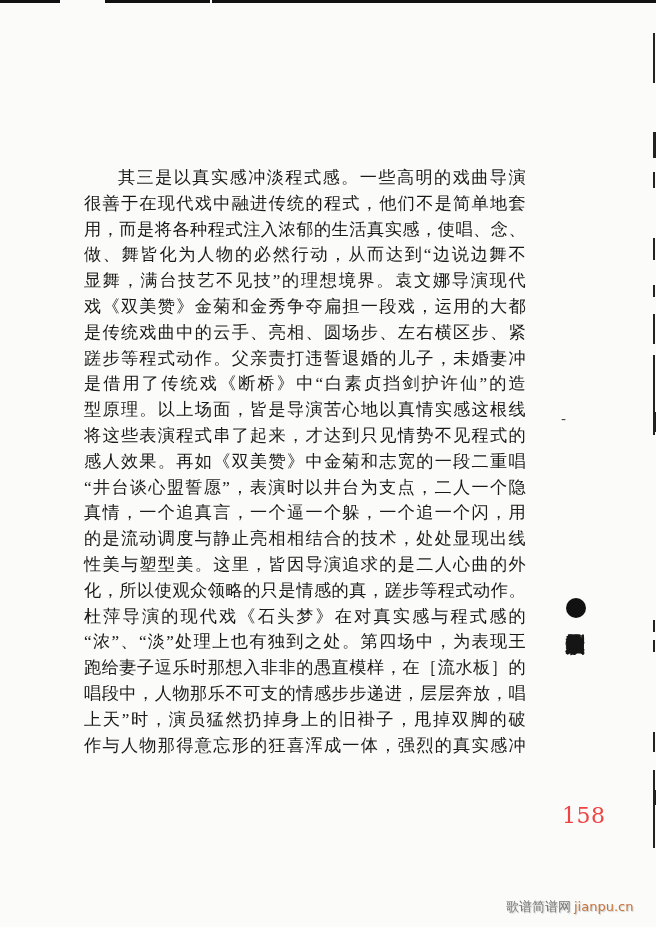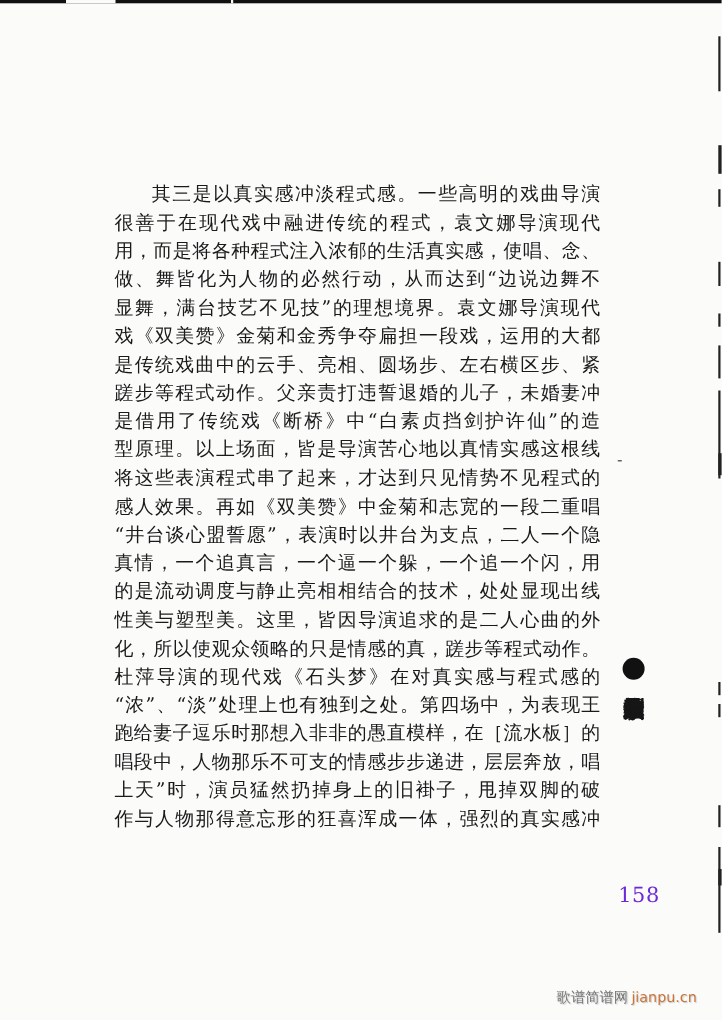--- a/index.html
+++ b/index.html
@@ -8,21 +8,21 @@
     background: #fbfbfa;
     font-family: "DejaVu Serif", "Liberation Serif", serif;
     color: #1a1a1a;
   }
   .top-edge {
     position: absolute; left: 0; top: 0; width: 656px; height: 3px;
     background: #111;
   }
   .top-edge .gap { position: absolute; top: 0; height: 3px; background: #fbfbfa; }
   .body-text {
-    position: absolute; left: 104px; top: 165px; width: 442px;
+    position: absolute; left: 84px; top: 165px; width: 442px; font-family: Liberation Serif, serif;
   }
   .line {
     height: 25.8px; line-height: 25.8px; font-size: 17.2px;
     white-space: nowrap; letter-spacing: 0.35px;
     text-align: justify; text-align-last: justify;
   }
   .line.indent { padding-left: 34px; }
   .side-tab {
     position: absolute; left: 560px; top: 598px; width: 32px;
     display: flex; flex-direction: column; align-items: center;
@@ -33,21 +33,21 @@
   }
   .side-title {
     font-family: "DejaVu Sans", "Liberation Sans", sans-serif;
     font-size: 19px; font-weight: bold; line-height: 22.5px;
     writing-mode: vertical-rl; text-orientation: upright; letter-spacing: 0;
     color: #161616;
   }
   .page-number {
     position: absolute; left: 562px; top: 803px;
     font-family: "DejaVu Serif", "Liberation Serif", serif;
-    font-size: 19px; color: #6d28d9; letter-spacing: 0.5px;
+    font-size: 22px; color: #ef4444; letter-spacing: 0.5px;
   }
   .edge-mark {
     position: absolute; left: 653px; width: 2px; background: #222;
   }
   .stray-dash {
     position: absolute; left: 561px; top: 411px; font-size: 14px; color: #444;
     font-family: "DejaVu Sans", sans-serif;
   }
   .watermark {
     position: absolute; left: 506px; top: 898px;
@@ -61,21 +61,21 @@
 </head>
 <body>
 
 <div class="top-edge">
   <span class="gap" style="left:60px;width:45px"></span>
   <span class="gap" style="left:210px;width:2px"></span>
 </div>
 
 <div class="body-text">
   <div class="line indent">其三是以真实感冲淡程式感。一些高明的戏曲导演</div>
-  <div class="line">很善于在现代戏中融进传统的程式，袁文娜导演现代</div>
+  <div class="line">很善于在现代戏中融进传统的程式，他们不是简单地套</div>
   <div class="line">用，而是将各种程式注入浓郁的生活真实感，使唱、念、</div>
   <div class="line">做、舞皆化为人物的必然行动，从而达到“边说边舞不</div>
   <div class="line">显舞，满台技艺不见技”的理想境界。袁文娜导演现代</div>
   <div class="line">戏《双美赞》金菊和金秀争夺扁担一段戏，运用的大都</div>
   <div class="line">是传统戏曲中的云手、亮相、圆场步、左右横区步、紧</div>
   <div class="line">蹉步等程式动作。父亲责打违誓退婚的儿子，未婚妻冲</div>
   <div class="line">是借用了传统戏《断桥》中“白素贞挡剑护许仙”的造</div>
   <div class="line">型原理。以上场面，皆是导演苦心地以真情实感这根线</div>
   <div class="line">将这些表演程式串了起来，才达到只见情势不见程式的</div>
   <div class="line">感人效果。再如《双美赞》中金菊和志宽的一段二重唱</div>

